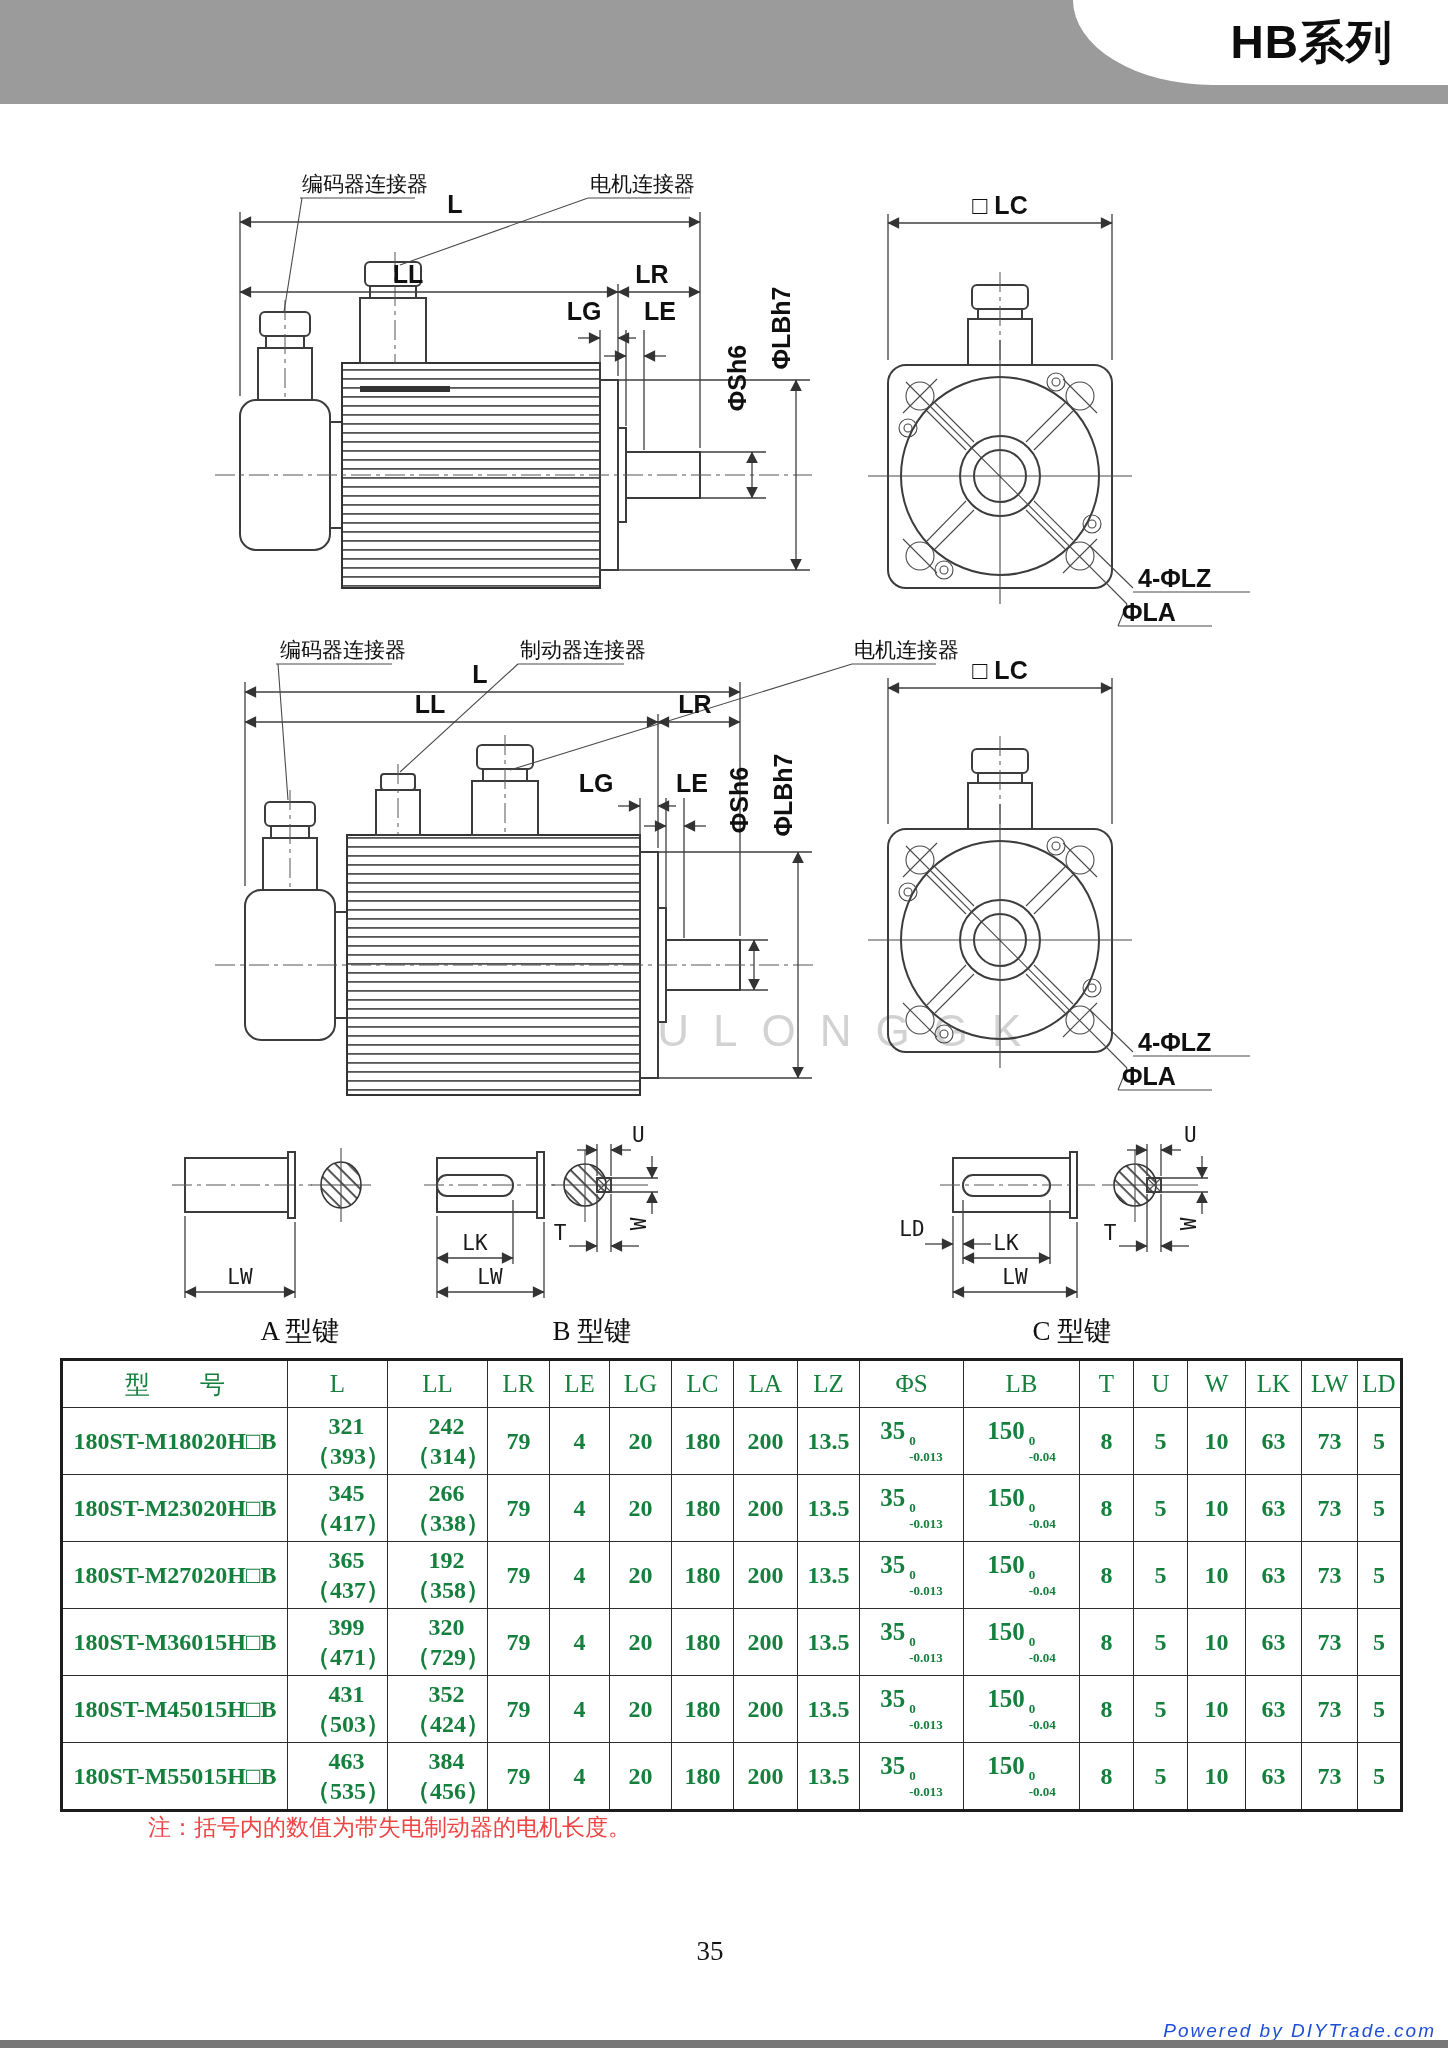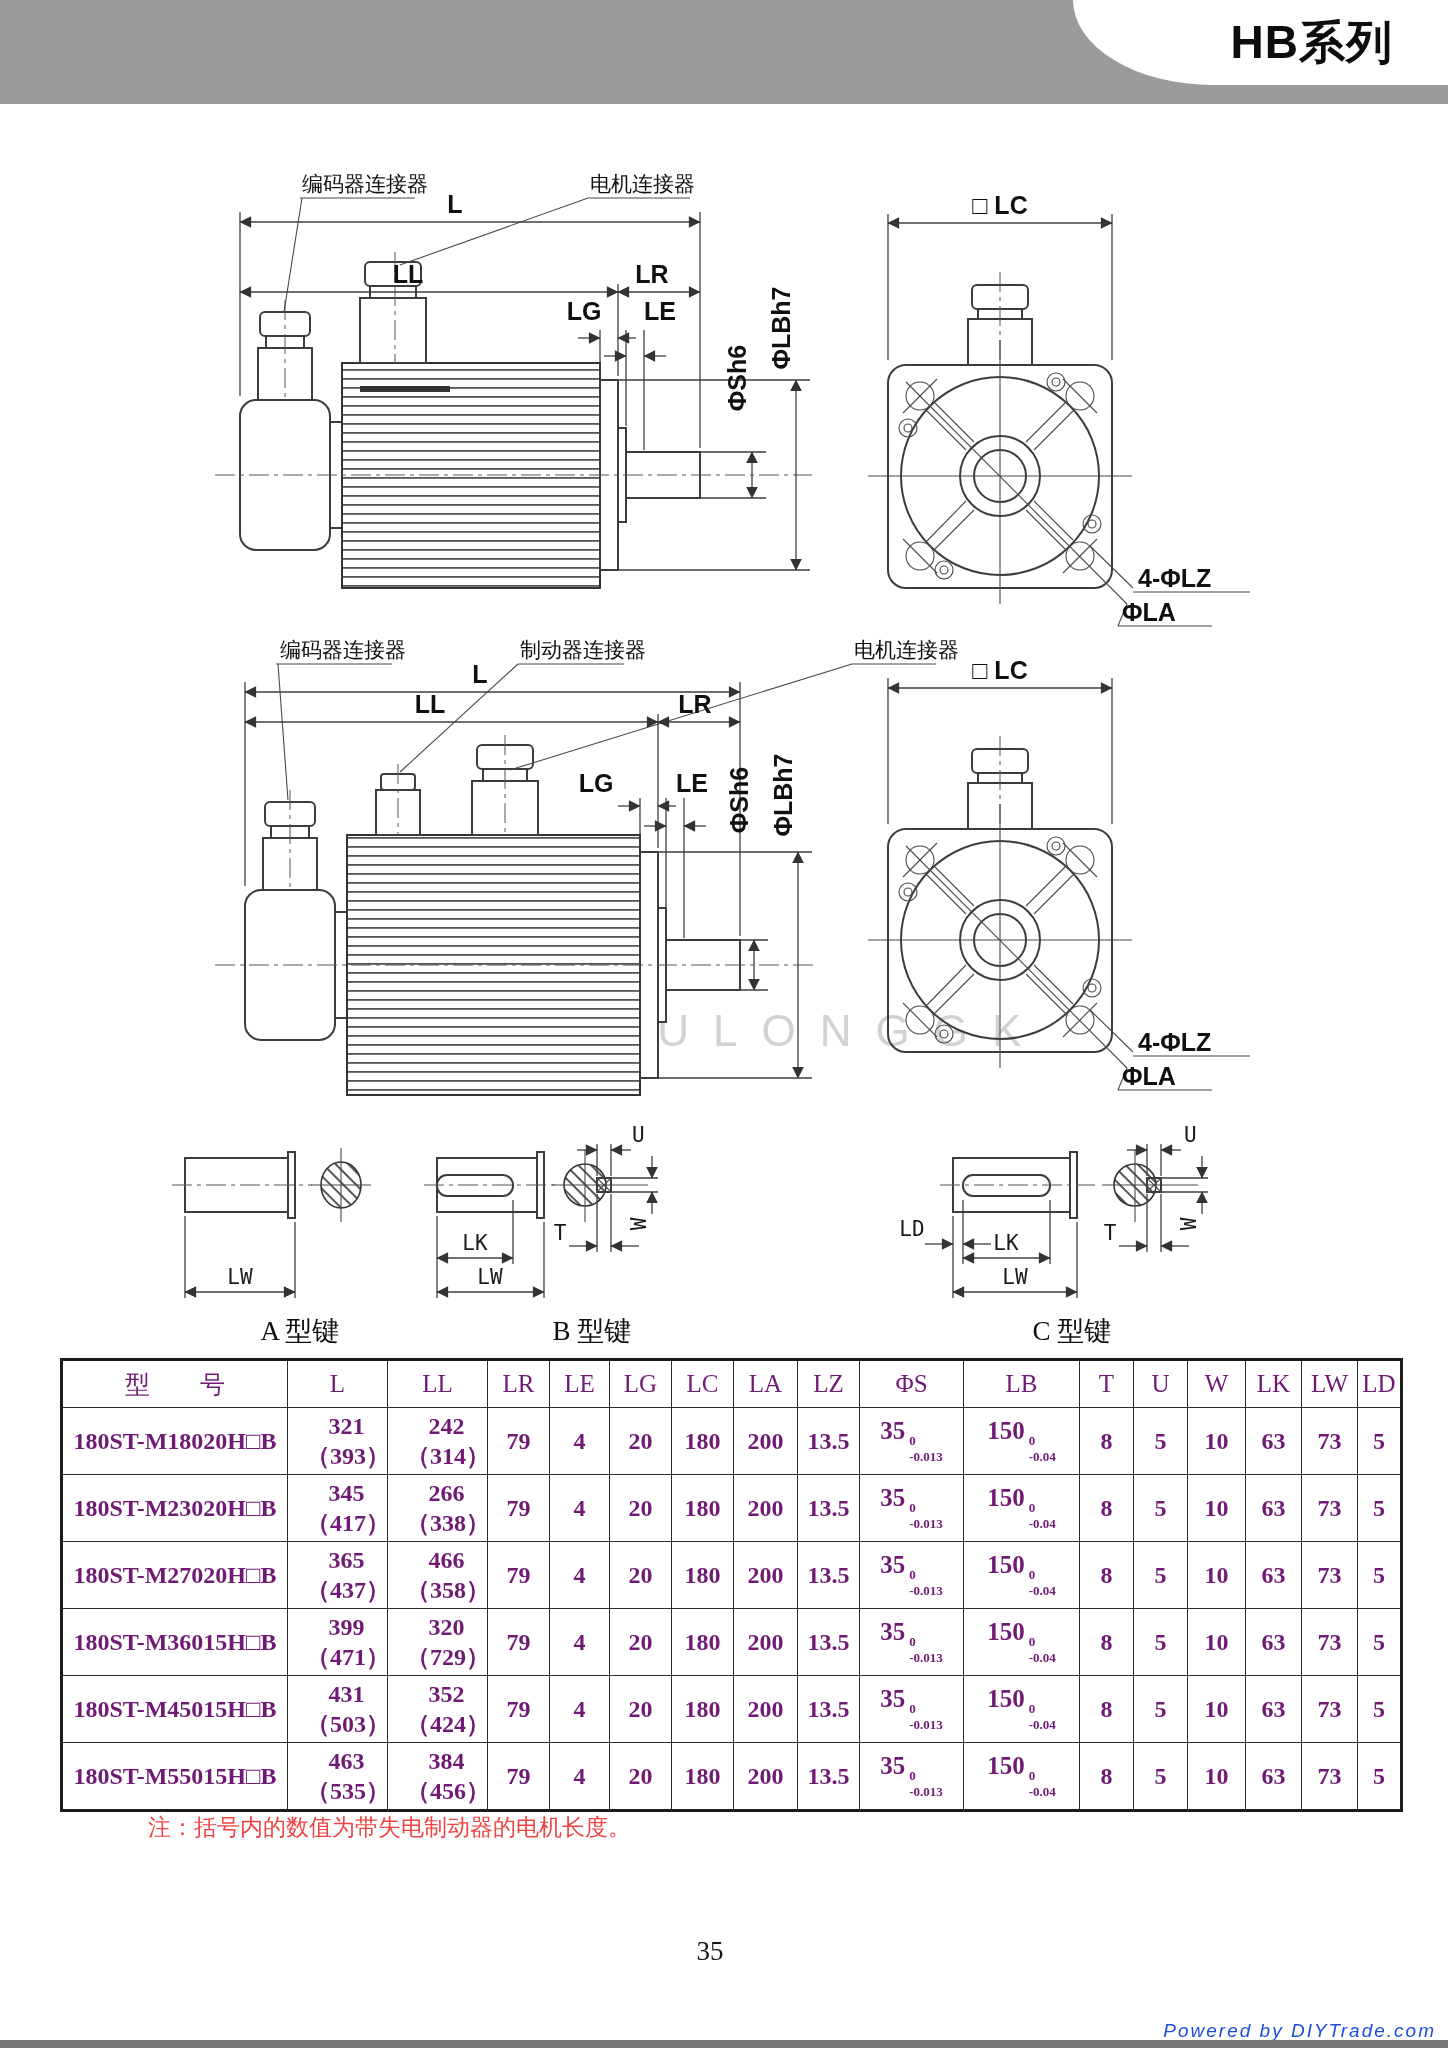--- a/index.html
+++ b/index.html
@@ -23,21 +23,21 @@
   .hatch{stroke:#333;stroke-width:1.6;fill:url(#hatch);}
   .thin{stroke:#4a4a4a;stroke-width:1.1;fill:none;}
   .dim{stroke:#3f3f3f;stroke-width:1.3;fill:none;}
   .cl{stroke:#555;stroke-width:1;fill:none;stroke-dasharray:20 5 4 5;}
   text.dl{font-family:"Liberation Sans",sans-serif;font-weight:700;font-size:25px;fill:#101010;}
   text.cn{font-family:"Liberation Serif",serif;font-size:21px;fill:#101010;}
   text.kd{font-family:"DejaVu Sans Mono",monospace;font-size:21px;fill:#1a1a1a;}
   text.kl{font-family:"Liberation Serif",serif;font-size:27px;fill:#101010;}
   
   table.dims{position:absolute;left:60px;top:1358px;z-index:4;width:1330px;
-            border-collapse:collapse;table-layout:fixed;background:#fff;color:#701a75;
+            border-collapse:collapse;table-layout:fixed;background:#fff;color:#15803d;
             border:3px solid #1c1c1c;}
   table.dims th,table.dims td{border:1.6px solid #2c2c2c;text-align:center;vertical-align:middle;
             padding:0;font-size:24px;overflow:hidden;}
   table.dims th{height:46px;font-weight:400;font-size:25px;}
   table.dims td{height:66px;font-weight:700;}
   td.model{font-weight:400;font-size:25px;}
   td.two div{line-height:30px;margin-left:18px;}
   .nom{font-weight:700;font-size:25px;}
   .tol{display:inline-flex;flex-direction:column;align-items:flex-start;
        font-size:13px;font-weight:700;line-height:1.25;margin-left:4px;vertical-align:-6px;}
@@ -377,21 +377,21 @@
       <td>73</td>
       <td>5</td>
     </tr>
     <tr>
       <td class="model">180ST-M27020H□B</td>
       <td class="two">
             <div>365</div>
             <div>（437）</div>
           </td>
       <td class="two">
-            <div>466</div>
+            <div>192</div>
             <div>（358）</div>
           </td>
       <td>79</td>
       <td>4</td>
       <td>20</td>
       <td>180</td>
       <td>200</td>
       <td>13.5</td>
       <td><span class="nom">35</span><span class="tol">
               <span>0</span>

